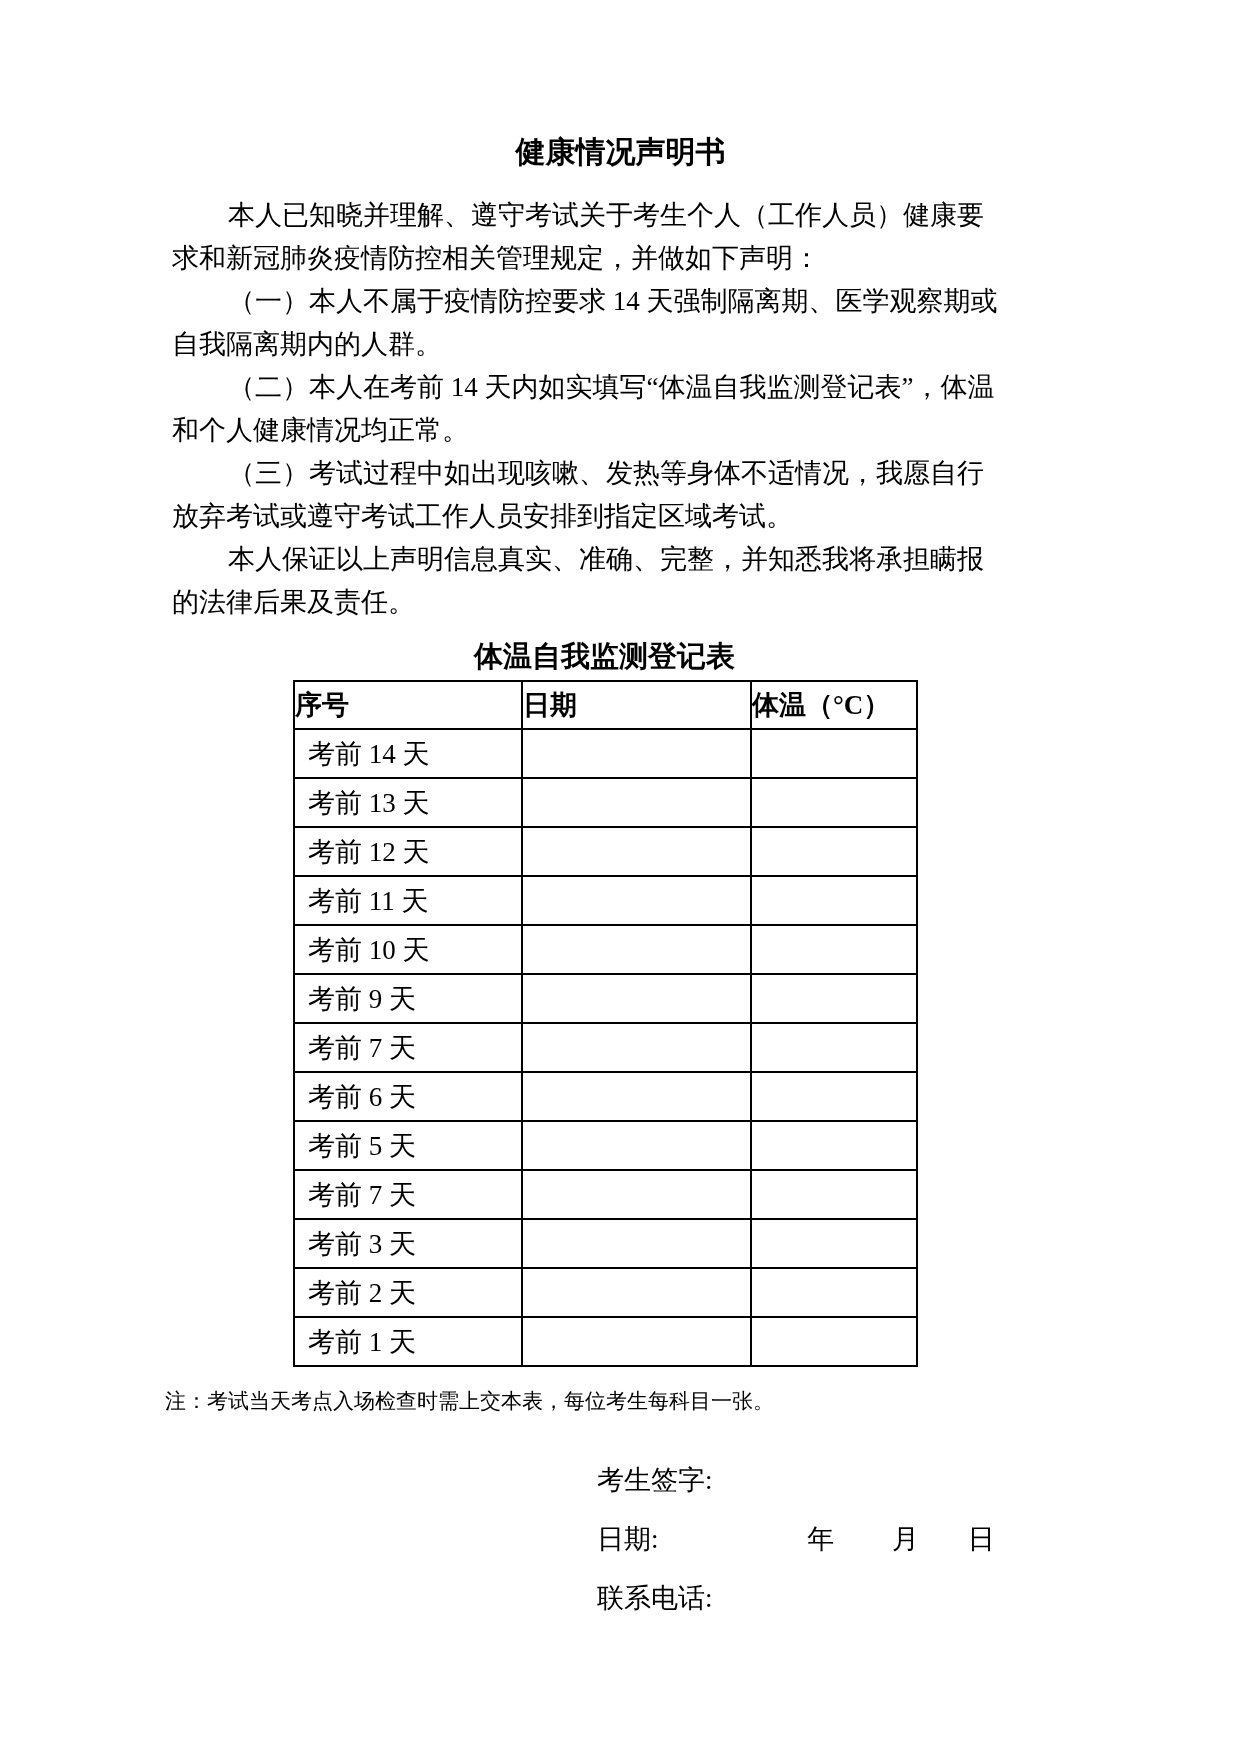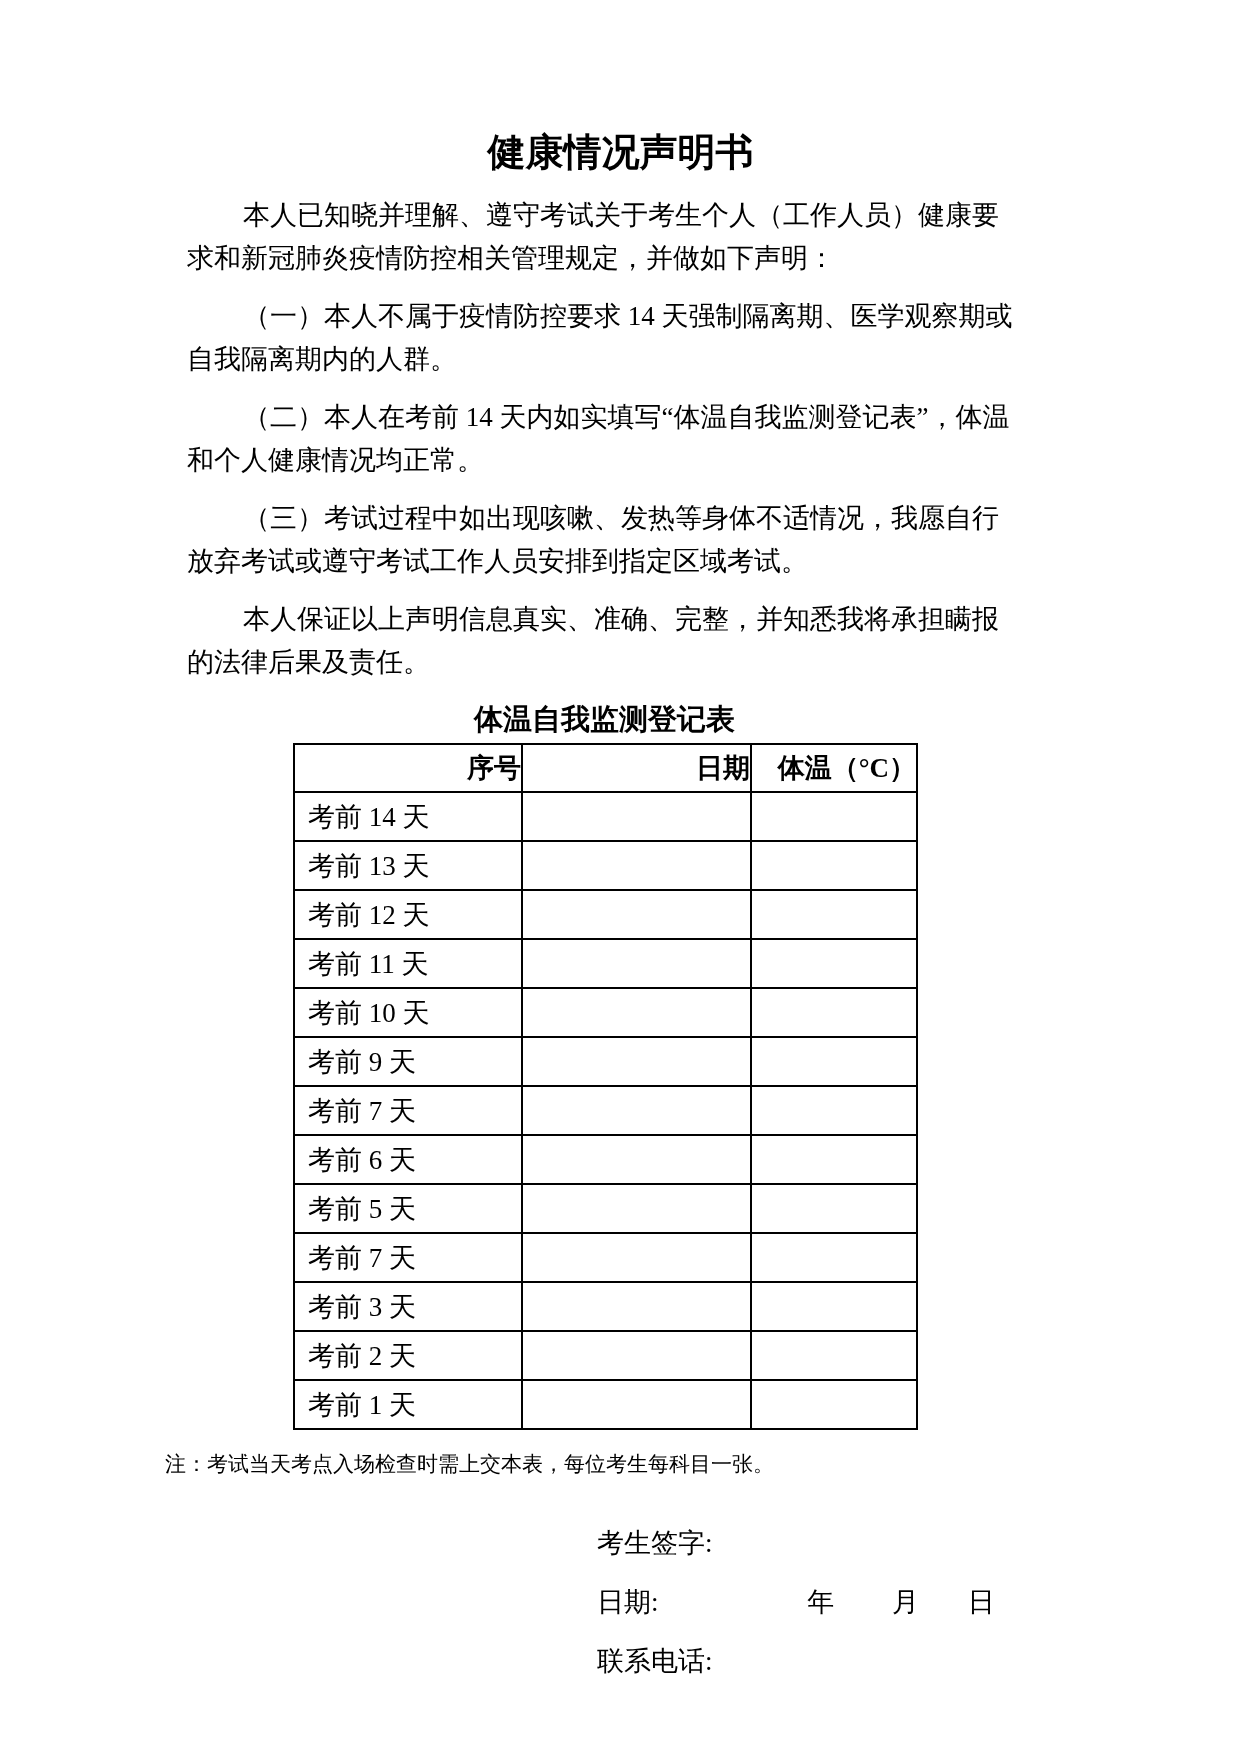--- a/index.html
+++ b/index.html
@@ -10,32 +10,32 @@
     height: 1754px;
     background: #ffffff;
     color: #000000;
     font-family: "Liberation Serif", "DejaVu Serif", serif;
     overflow: hidden;
   }
   .doc-title {
     margin: 0;
     padding-top: 131px;
     text-align: center;
-    font-size: 38px;
+    font-size: 30px;
     font-weight: bold;
     line-height: 42px;
   }
   .body-text {
     width: 893px;
     margin: 21px 0 0 172px;
     font-size: 27px;
     line-height: 43px;
   }
   .body-text p {
-    margin: 15px;
+    margin: 0;
     white-space: pre-line;
     text-indent: 56px;
   }
   .table-block {
     width: 623px;
     margin: 12px 0 12px 293px;
   }
   .table-title {
     margin: 0 0 4px 0;
     text-align: center;
@@ -49,21 +49,21 @@
     table-layout: fixed;
   }
   table.temp-table th, table.temp-table td {
     border: 2px solid #000000;
     font-size: 27px;
     padding: 0;
   }
   table.temp-table th {
     height: 46px;
     font-weight: bold;
-    text-align: right;
+    text-align: left;
   }
   table.temp-table td {
     height: 47px;
     border-radius: 7px;
   }
   table.temp-table td.seq-cell {
     padding-left: 13px;
     text-align: left;
   }
   .col-seq  { width: 228px; }

